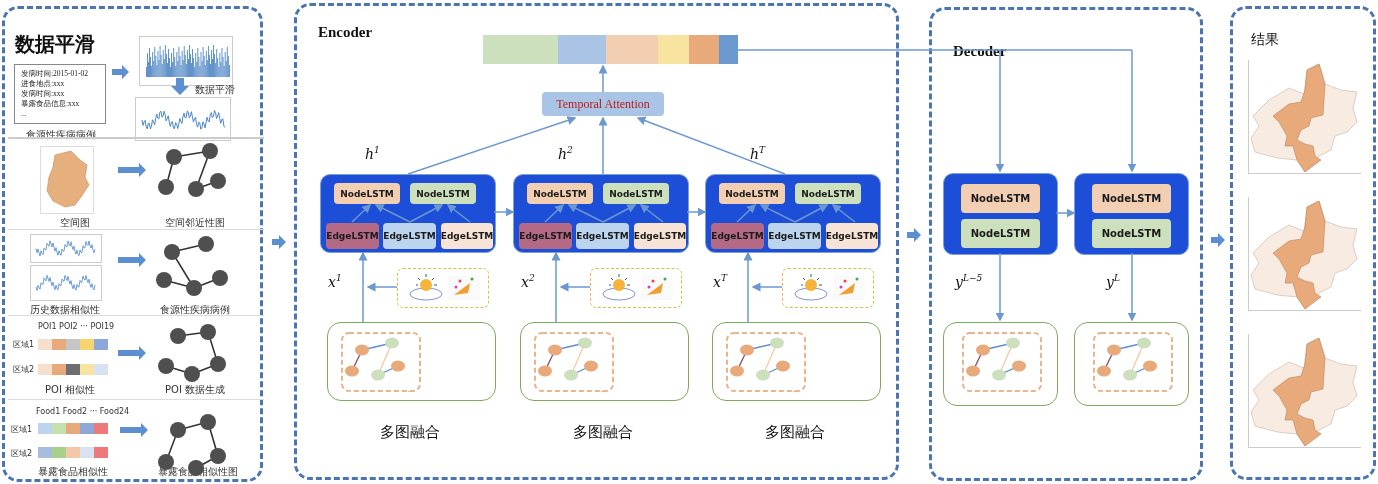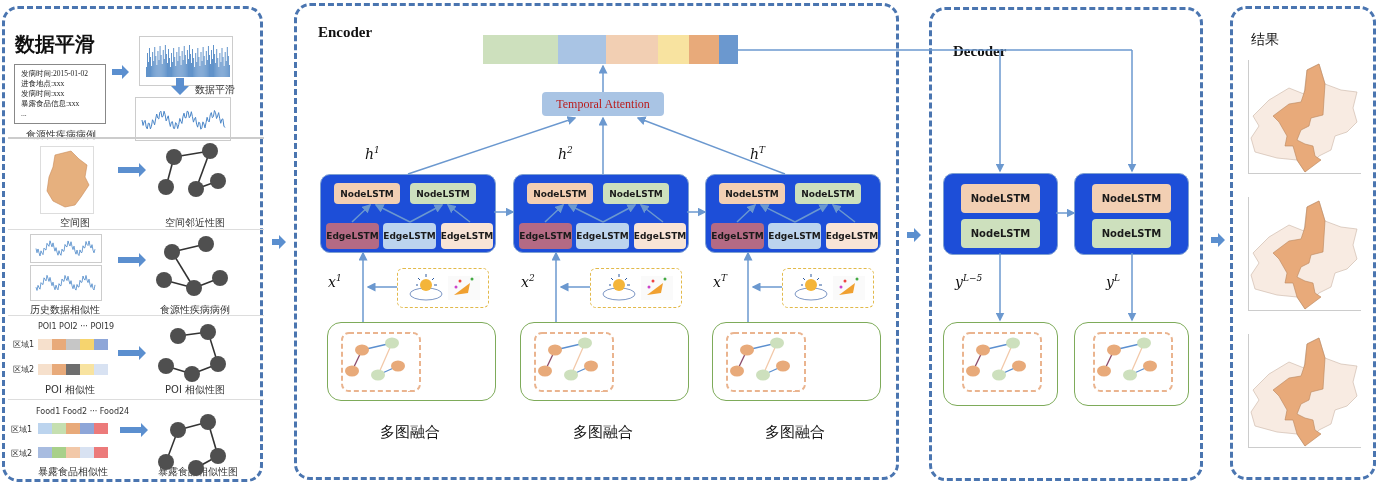--- a/index.html
+++ b/index.html
@@ -163,21 +163,21 @@
     </div>
   <div class="rlabel" style="left:8px;top:355px;">区域2</div>
   <div class="strip" id="poi2" style="left:33px;top:355px;width:70px;">
       <div style="background: rgb(246, 224, 204);"></div>
       <div style="background: rgb(232, 170, 122);"></div>
       <div style="background: rgb(110, 110, 110);"></div>
       <div style="background: rgb(248, 227, 160);"></div>
       <div style="background: rgb(216, 226, 242);"></div>
     </div>
   <div class="abs cap" style="left:30px;top:374px;width:70px;">POI 相似性</div>
-  <div class="abs cap" style="left:155px;top:374px;width:70px;">POI 相似性图</div>
+  <div class="abs cap" style="left:155px;top:374px;width:70px;">POI 数据生成</div>
   <div class="sep" style="top:390px;"></div>
 
   <div class="rlabel" style="left:31px;top:398px;">Food1 Food2 ··· Food24</div>
   <div class="rlabel" style="left:6px;top:415px;">区域1</div>
   <div class="strip" id="food1" style="left:33px;top:414px;width:70px;">
       <div style="background: rgb(188, 212, 238);"></div>
       <div style="background: rgb(197, 223, 176);"></div>
       <div style="background: rgb(232, 170, 122);"></div>
       <div style="background: rgb(142, 166, 216);"></div>
       <div style="background: rgb(236, 122, 122);"></div>

